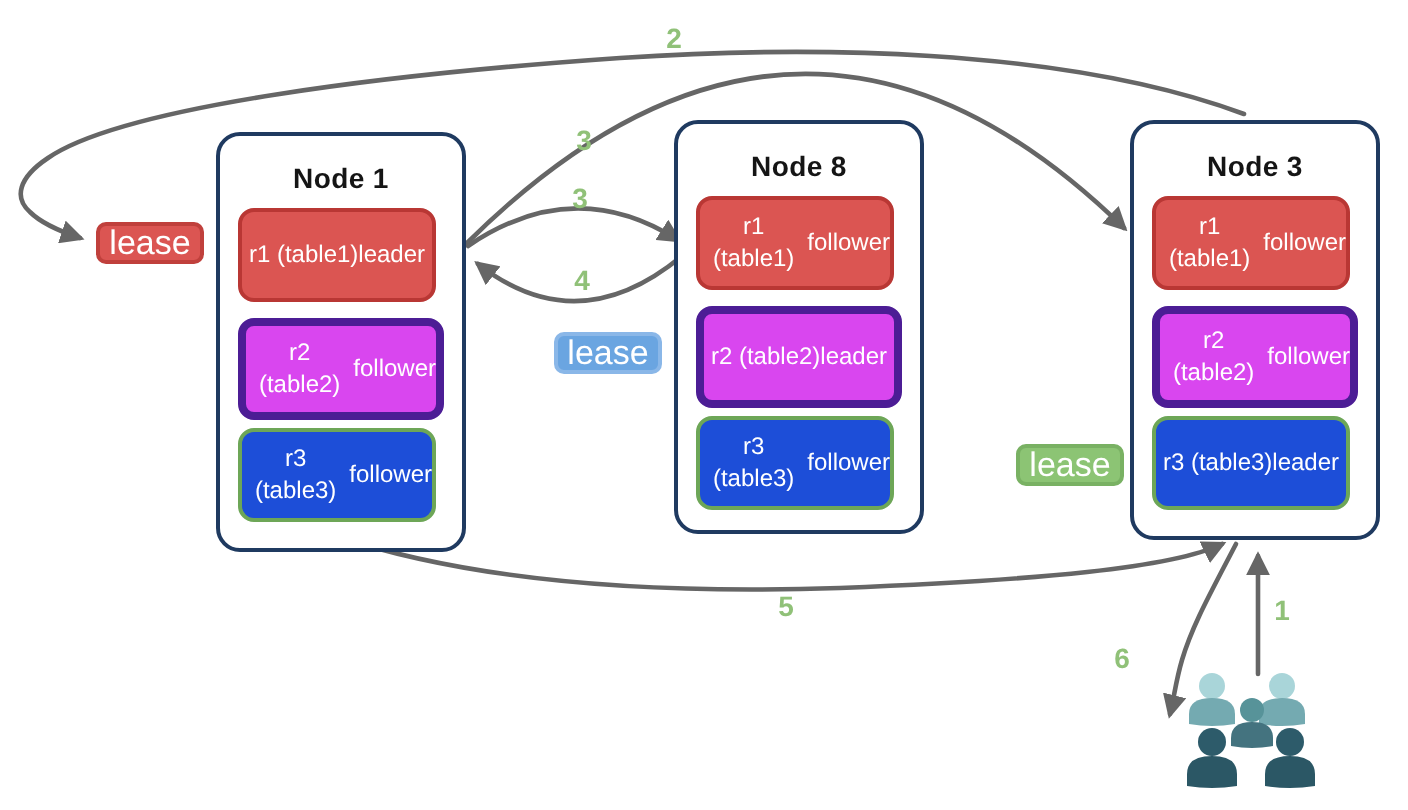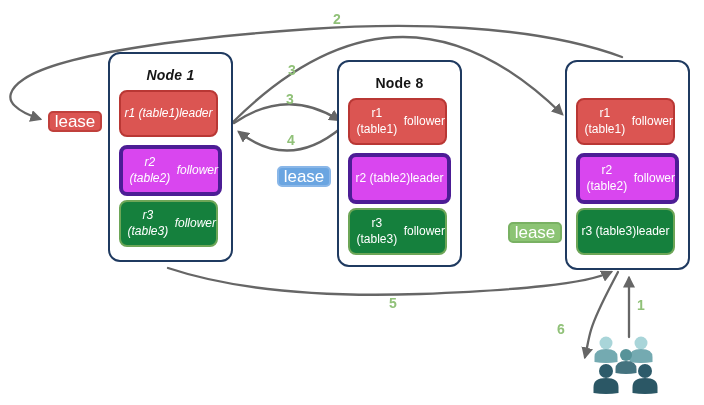--- a/index.html
+++ b/index.html
@@ -17,21 +17,21 @@
     font-size:14px;font-weight:bold;color:#151515;letter-spacing:.2px;
   }
   .replica{
     position:absolute;left:9px;width:95px;height:43px;border-radius:8px;
     color:#ffffff;font-size:12px;line-height:1.28;text-align:center;
     display:flex;flex-direction:row;align-items:center;justify-content:center;
   }
   .replica span{display:block;}
   .replica.red{background:#db5552;border:2px solid #b93734;}
   .replica.blue{background:#d946ef;border:4px solid #4c1d95;}
-  .replica.green{background:#15803d;border:2px solid #6da657;}
+  .replica.green{background:#1d4ed8;border:2px solid #6da657;}
   .rp1{top:36px;} .rp2{top:91px;} .rp3{top:146px;}
   .lease{
     position:absolute;width:50px;height:17px;border-radius:5px;z-index:3;
     color:#ffffff;font-size:17px;display:flex;align-items:center;justify-content:center;
   }
   .lease.red{background:#db5552;border:2px solid #c0403c;left:48px;top:111px;}
   .lease.blue{background:#6aa5e1;border:2px solid #8ab7e8;left:277px;top:166px;}
   .lease.green{background:#8cc474;border:2px solid #79b163;left:508px;top:222px;}
   .step{
     position:absolute;z-index:4;color:#90c178;font-size:14px;font-weight:bold;
@@ -54,21 +54,21 @@
       <path d="M 622 57 C 530 23 400 23 310 29 C 195 37 62 53 24 79 C 9 89 7 99 15 106 C 21 112 31 116 40 119" marker-end="url(#ah)"></path>
       <path d="M 233 122 Q 400 -44 562 114" marker-end="url(#ah)"></path>
       <path d="M 234 123 Q 287 87 339 120" marker-end="url(#ah)"></path>
       <path d="M 341 128 Q 289 171 239 132" marker-end="url(#ah)"></path>
       <path d="M 168 268 C 240 292 330 297 420 294 C 520 290 586 284 611 272" marker-end="url(#ah)"></path>
       <path d="M 629 337 L 629 278" marker-end="url(#ah)"></path>
       <path d="M 618 272 C 605 297 596 313 591 330 C 588 340 587 349 585 357" marker-end="url(#ah)"></path>
     </g>
   </svg>
 
-  <div class="node" style="left:108px;top:52px;height:206px;font-style:italic;">
+  <div class="node" style="left:108px;top:66px;height:206px;">
     <div class="node-title">Node 1</div>
     <div class="replica red rp1">
       <span>r1 (table1)</span>
       <span>leader</span>
     </div>
     <div class="replica blue rp2">
       <span>r2 (table2)</span>
       <span>follower</span>
     </div>
     <div class="replica green rp3">
@@ -87,20 +87,21 @@
       <span>r2 (table2)</span>
       <span>leader</span>
     </div>
     <div class="replica green rp3">
       <span>r3 (table3)</span>
       <span>follower</span>
     </div>
   </div>
 
   <div class="node" style="left:565px;top:60px;height:206px;">
+    <div class="node-title">Node 3</div>
     <div class="replica red rp1">
       <span>r1 (table1)</span>
       <span>follower</span>
     </div>
     <div class="replica blue rp2">
       <span>r2 (table2)</span>
       <span>follower</span>
     </div>
     <div class="replica green rp3">
       <span>r3 (table3)</span>

